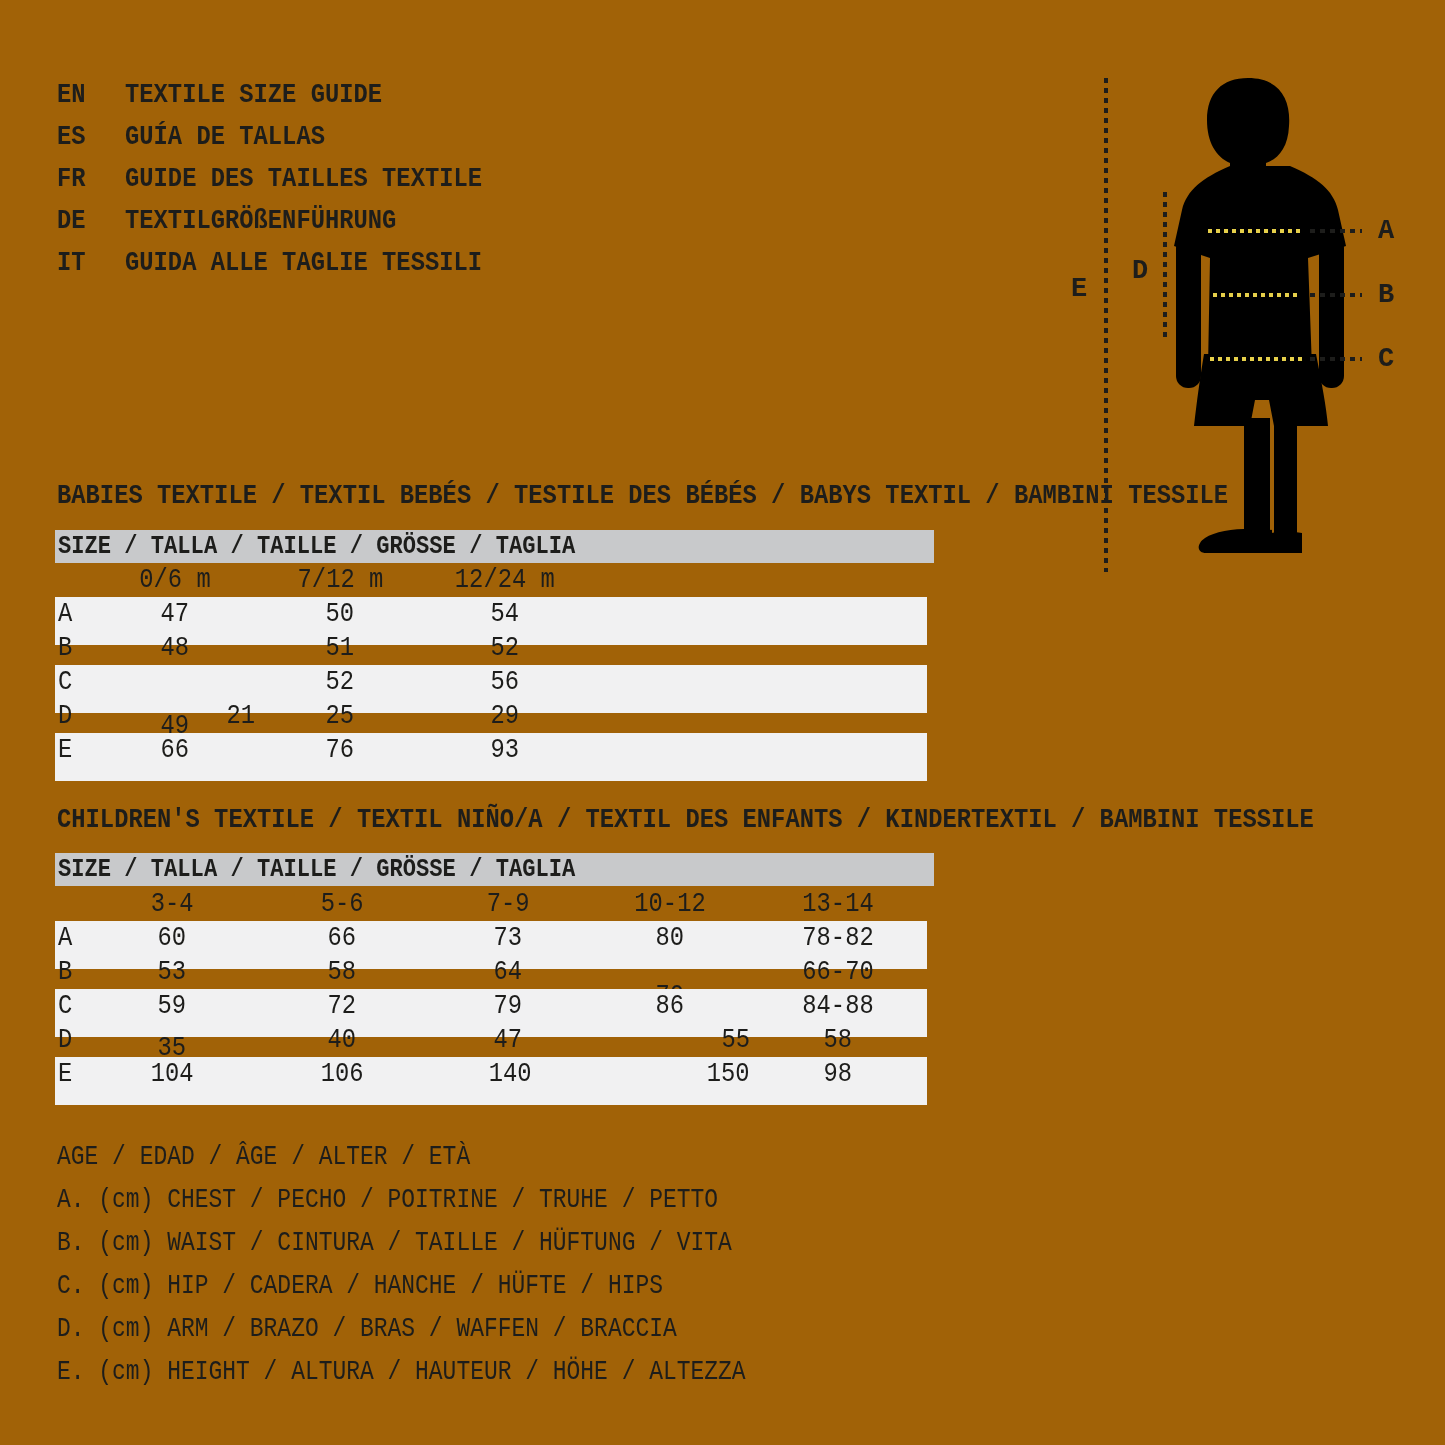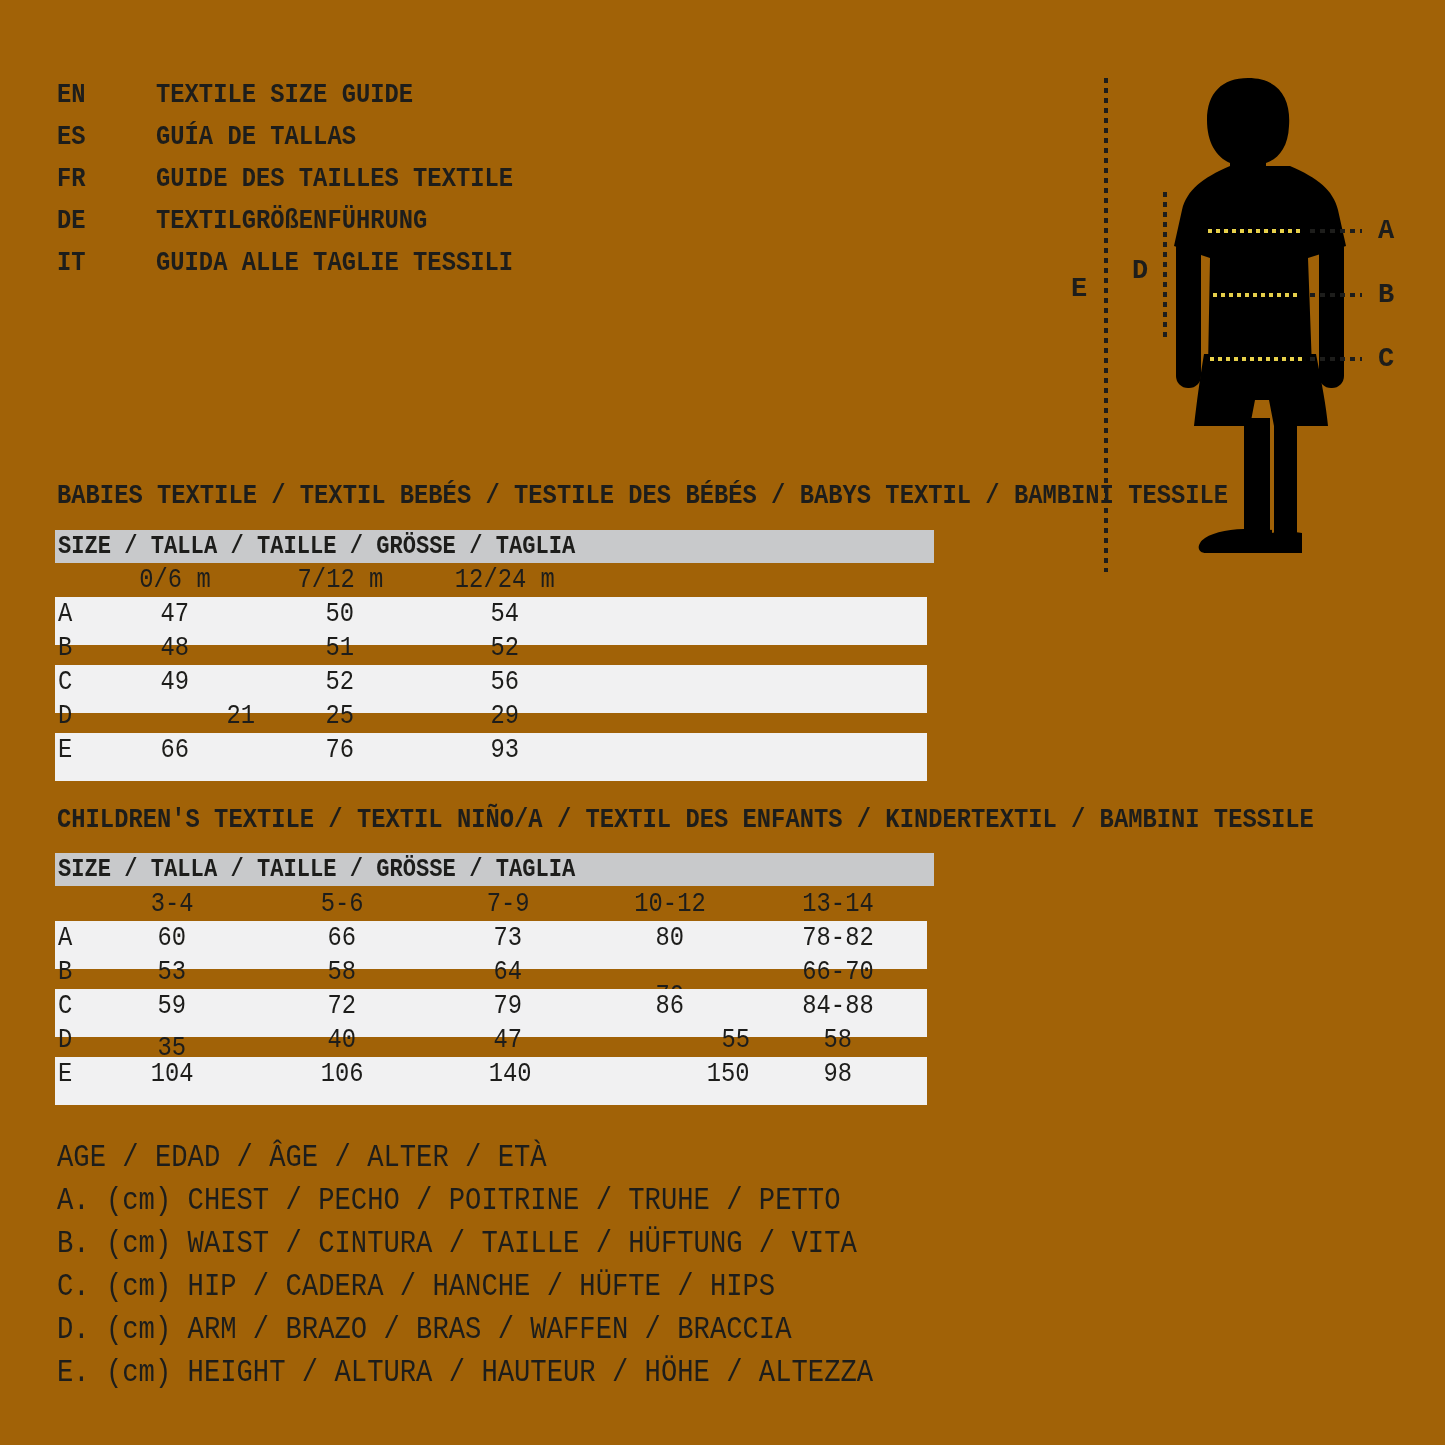--- a/index.html
+++ b/index.html
@@ -7,42 +7,42 @@
     position:relative;width:1445px;height:1445px;background:#a16207;overflow:hidden;
     font-family:Liberation Mono, monospace;color:#1d1d1b;padding-left:24px;
   }
   .cx{display:inline-block;transform:scaleX(0.85);transform-origin:0 50%;white-space:nowrap;}
   .cxc{display:inline-block;transform:scaleX(0.85);transform-origin:50% 50%;white-space:nowrap;}
   .abs{position:absolute;}
 
   
   .lang-row{position:absolute;left:57px;height:42px;line-height:42px;font-size:28px;font-weight:700;}
   .lang-code{position:absolute;left:0;top:0;}
-  .lang-title{position:absolute;left:68px;top:0;margin-left:31px;}
+  .lang-title{position:absolute;left:68px;top:0;}
 
   
   .vdash{position:absolute;width:4px;background:repeating-linear-gradient(to bottom,#1d1d1b 0 5px,transparent 5px 10px);}
   .hdash-y{position:absolute;height:4px;background:repeating-linear-gradient(to right,#e6cf4a 0 4px,transparent 4px 8px);}
   .hdash-k{position:absolute;height:4px;background:repeating-linear-gradient(to right,#1d1d1b 0 5px,transparent 5px 10px);}
   .fig-label{position:absolute;width:40px;height:28px;line-height:28px;text-align:center;font-size:27px;font-weight:700;}
 
   
   .sec-heading{position:absolute;left:57px;height:28px;line-height:28px;font-size:28px;font-weight:700;}
 
   
   .size-bar{position:absolute;left:55px;width:879px;height:33px;line-height:33px;background:#c8c9cb;font-size:26px;font-weight:700;padding-left:3px;box-sizing:border-box;}
 
   
   .trow{position:absolute;left:55px;width:872px;height:48px;line-height:34px;font-size:28px;font-weight:400;}
   .trow.striped{background:#f1f1f2;}
   .rlabel{position:absolute;left:3px;top:0;width:50px;text-align:left;}
   .cell{position:absolute;top:0;width:166px;text-align:center;}
 
   
-  .legend-line{position:absolute;left:57px;height:43px;line-height:43px;font-size:32px;font-weight:400;}
+  .legend-line{position:absolute;left:57px;height:43px;line-height:43px;font-size:27px;font-weight:400;}
 </style>
 </head>
 <body>
 
 <div class="page">
 
   <div>
     <div class="lang-row" style="top:74px">
       <span class="lang-code"><span class="cx">EN</span></span>
       <span class="lang-title"><span class="cx">TEXTILE SIZE GUIDE</span></span>
@@ -123,21 +123,21 @@
       <div class="cell" style="left:367px;"><span class="cxc">54</span></div>
     </div>
     <div class="trow" style="top:631px;">
       <div class="rlabel"><span class="cx">B</span></div>
       <div class="cell" style="left:37px;"><span class="cxc">48</span></div>
       <div class="cell" style="left:202px;"><span class="cxc">51</span></div>
       <div class="cell" style="left:367px;"><span class="cxc">52</span></div>
     </div>
     <div class="trow striped" style="top:665px;">
       <div class="rlabel"><span class="cx">C</span></div>
-      <div class="cell" style="left:37px;"><span class="cxc">49</span></div>
+      <div class="cell" style="left:37px;margin-top:44px;"><span class="cxc">49</span></div>
       <div class="cell" style="left:202px;"><span class="cxc">52</span></div>
       <div class="cell" style="left:367px;"><span class="cxc">56</span></div>
     </div>
     <div class="trow" style="top:699px;">
       <div class="rlabel"><span class="cx">D</span></div>
       <div class="cell" style="left:37px;text-align:right;"><span class="cxc">21</span></div>
       <div class="cell" style="left:202px;"><span class="cxc">25</span></div>
       <div class="cell" style="left:367px;"><span class="cxc">29</span></div>
     </div>
     <div class="trow striped" style="top:733px;">

